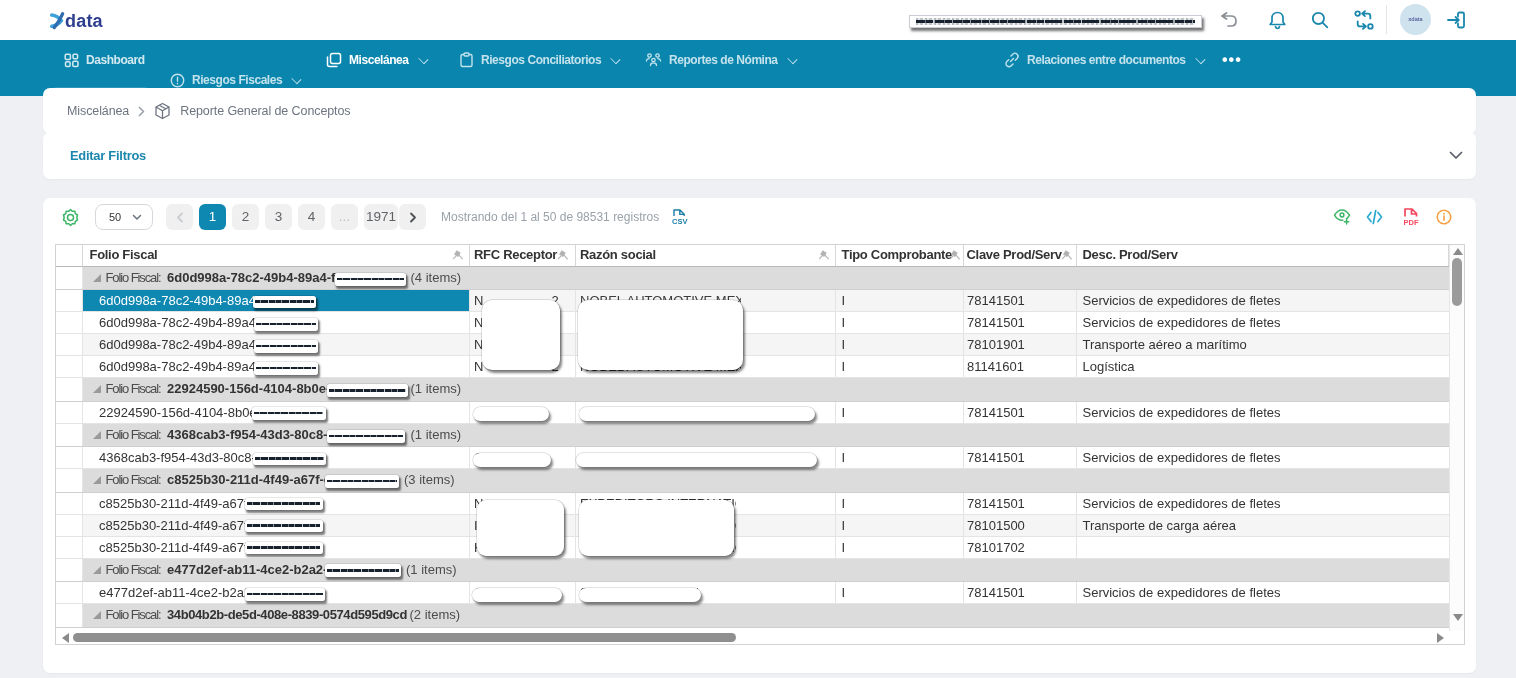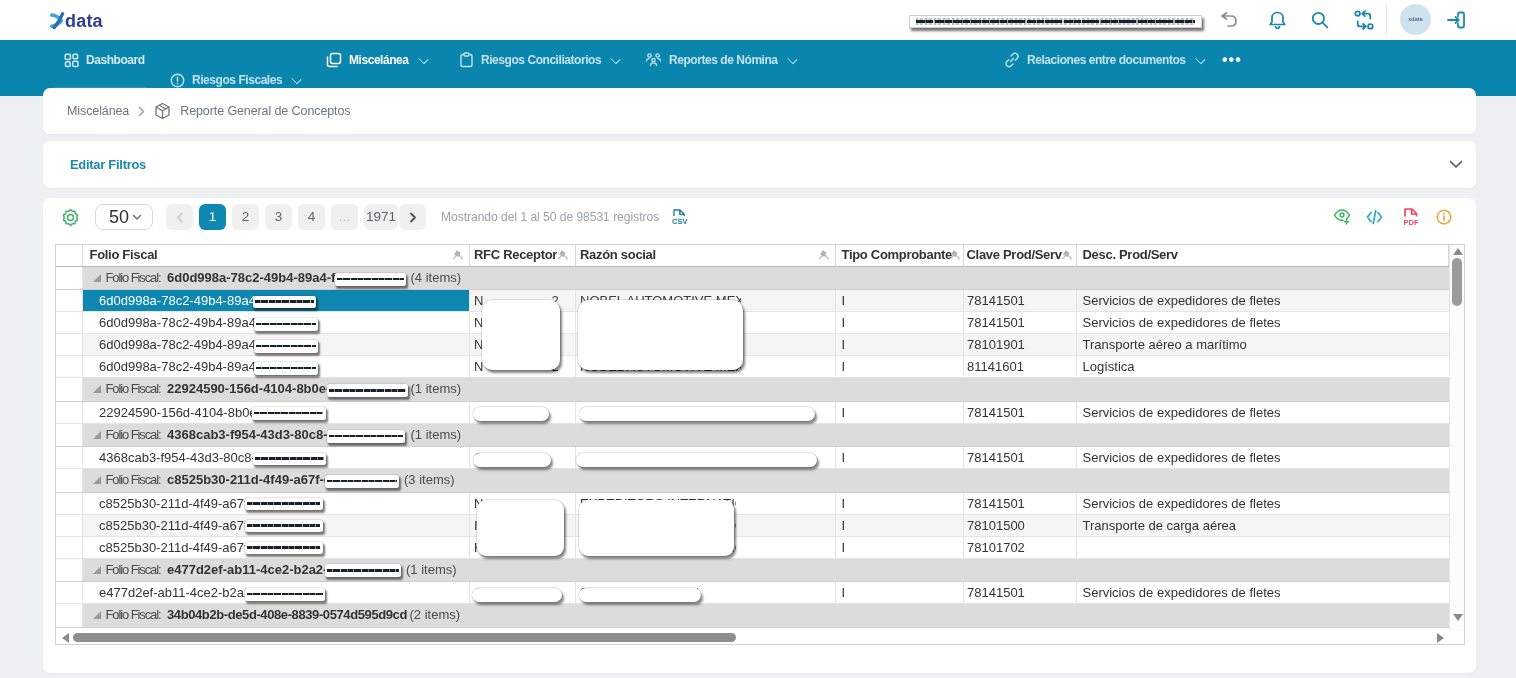--- a/index.html
+++ b/index.html
@@ -20,28 +20,28 @@
 .nitem { position:absolute; top:0; height:40px; display:flex; align-items:center; gap:7px;
   color:#c3e2ec; font-size:12px; font-weight:600; letter-spacing:-.45px; white-space:nowrap; }
 .nitem svg { flex:0 0 auto; }
 .chev { display:inline-block; width:10px; height:7px; margin-left:3px; background:none; }
 .chev::before { content:""; display:block; width:7px; height:7px; border-right:1.7px solid #c3e2ec; border-bottom:1.7px solid #c3e2ec; transform:rotate(45deg) scaleY(.8) translate(-1px,-2px); }
 #pillDash { position:absolute; left:50px; top:46.5px; width:101px; height:27px; background:rgba(255,255,255,.14); border-radius:7px; }
 
 
 .card { position:absolute; left:43px; width:1433px; background:#fff; border-radius:7px; box-shadow:0 1px 2px rgba(40,50,60,.04); }
 #card1 { top:88px; height:46px; }
-#card2 { top:141px; height:47px;text-align:right; }
+#card2 { top:132px; height:47px;text-align:right; }
 #card3 { top:198px; height:475px; }
 #crumb { position:absolute; left:24px; top:0; height:46px; display:flex; align-items:center; gap:9px; color:#6d7480; font-size:12.5px; letter-spacing:-.1px; }
 #editf { position:absolute; left:27px; top:0; height:47px; display:flex; align-items:center; color:#1b87ae; font-weight:700; font-size:12.9px; letter-spacing:-.25px; }
 
 
 .pgbtn { position:absolute; top:6px; height:26px; border-radius:6px; background:#f0f0f0; color:#5f6368; font-size:13.5px; text-align:center; line-height:26px; }
-#selbox { position:absolute; left:52px; top:6px; width:58px; height:26px; border:1px solid #d5d9dd; border-radius:8px; background:#fff; color:#333; font-size:18px; line-height:24px; padding-left:13px; }
+#selbox { position:absolute; left:52px; top:6px; width:58px; height:26px; border:1px solid #d5d9dd; border-radius:8px; background:#fff; color:#333; font-size:11px; line-height:24px; padding-left:13px; }
 #mostr { position:absolute; left:398px; top:6px; height:26px; line-height:26px; color:#9aa1a9; font-size:12px; letter-spacing:0; }
 
 
 #tbl { position:absolute; left:54.5px; top:244px; width:1410.5px; height:400.5px; border:1px solid #d2d2d2; background:#fff; }
 .trow { position:absolute; left:0; width:1393.5px; height:22px; font-size:13px; color:#333; }
 .trow .bb { position:absolute; left:0; right:0; bottom:0; height:1px; background:#e4e4e4; }
 .cell { position:absolute; top:0; height:100%; line-height:21px; white-space:nowrap; overflow:hidden; border-right:1px solid #e4e4e4; }
 .c0 { left:0; width:27px; }
 .c1 { left:27px; width:387px; padding-left:16.5px; }
 .c2 { left:414px; width:106px; padding-left:4.5px; }

